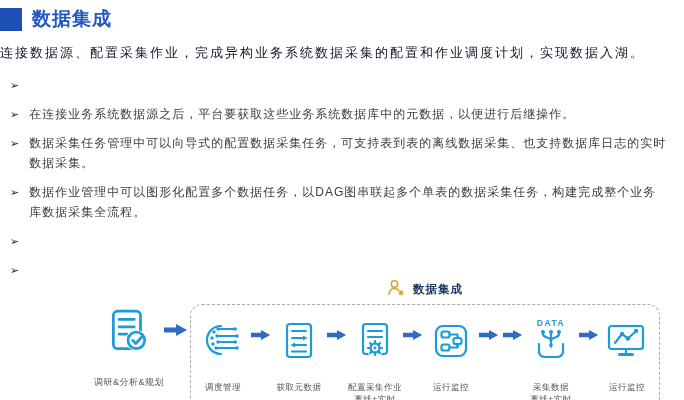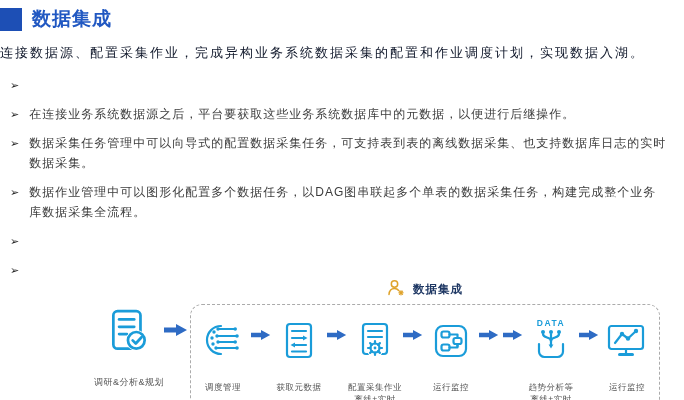--- a/index.html
+++ b/index.html
@@ -223,21 +223,21 @@
               <circle class="fillb" cx="17" cy="3" r="2"></circle>
               <circle class="fillb" cx="25" cy="3" r="2"></circle>
             <path d="M9 5 c0 4.5 8 2.5 8 7"></path>
             <path d="M25 5 c0 4.5 -8 2.5 -8 7"></path>
             <path d="M17 5 V12"></path>
             <line x1="17" y1="12" x2="17" y2="16.5"></line>
             <path class="fillb" d="M14.6 15.5 L17 19.5 L19.4 15.5 Z"></path>
             <path d="M5 15 V22.5 a5.5 5.5 0 0 0 5.5 5.5 h13 a5.5 5.5 0 0 0 5.5 -5.5 V15"></path>
           </svg>
         </div>
-        <div class="step-label">趋势分析等</div>
+        <div class="step-label">采集数据</div>
         <div class="step-label" style="margin-top:1px">离线+实时</div>
       </div>
 
       <div class="arrow">
         <svg class="arrow-shape" width="20" height="14" viewBox="0 0 24 14">
             <path d="M0 4.4 H12 V1 L23 7 L12 13 V9.6 H0 Z"></path>
           </svg>
       </div>
 
       <div class="step inner">

